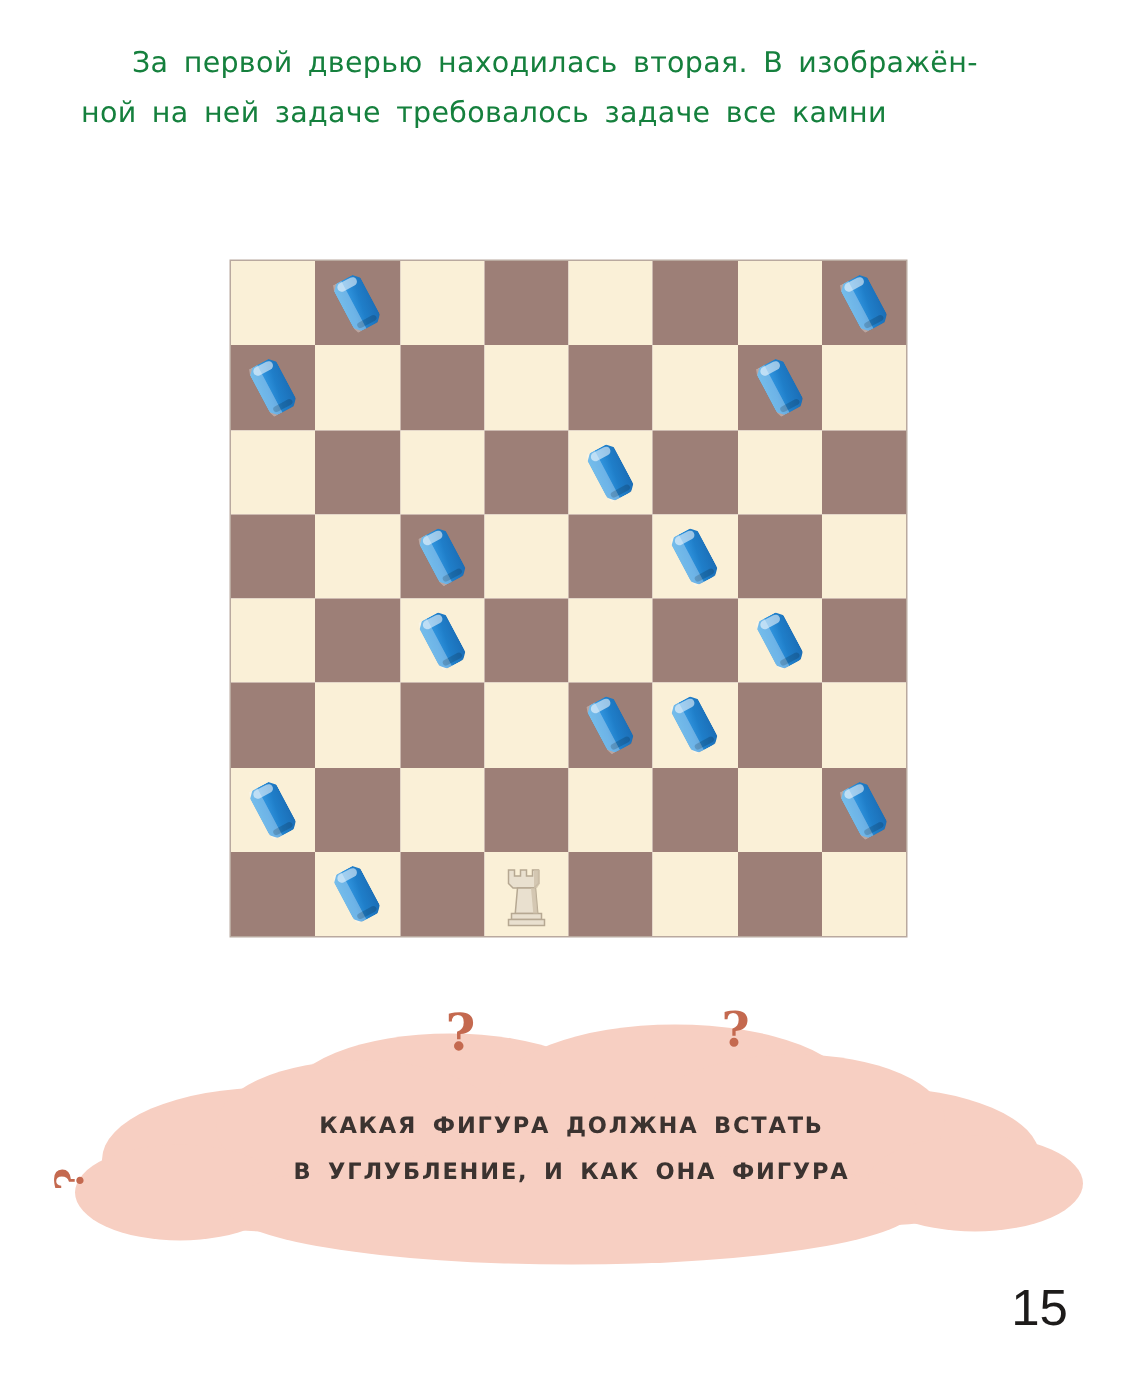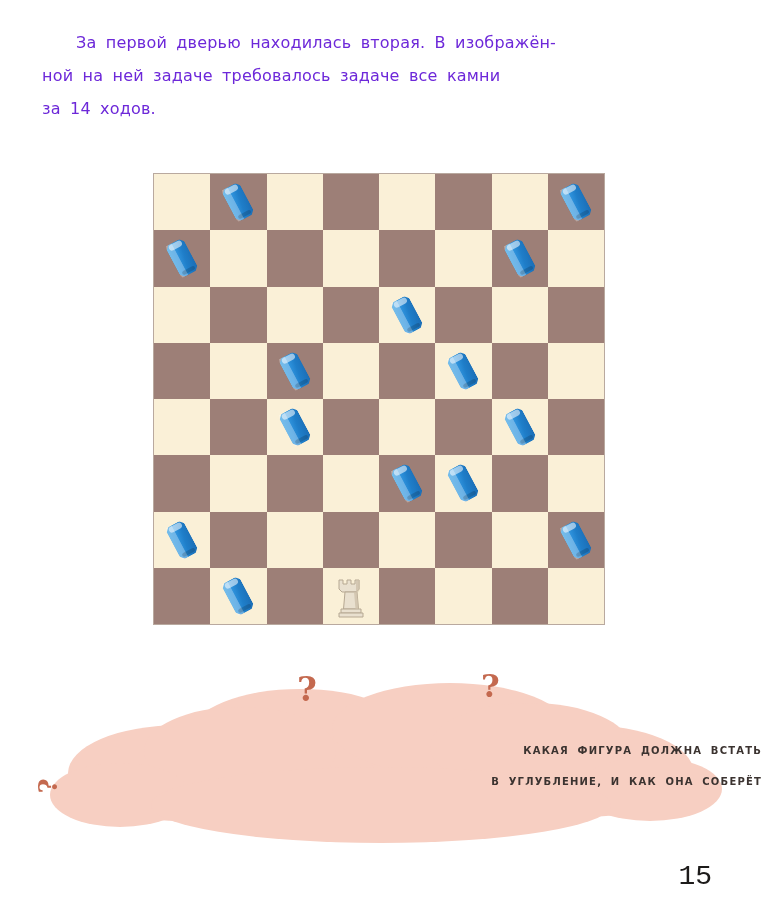--- a/index.html
+++ b/index.html
@@ -12,27 +12,27 @@
     background: #ffffff;
     font-family: "DejaVu Sans", sans-serif;
     color: #2b2b2b;
     position: relative;
     overflow: hidden;
   }
 
   
   .page-text {
     position: absolute;
-    left: 42px;
+    left: 54px;
     top: 26px;
     width: 660px;
-    font-size: 16px;
+    font-size: 19px;
     line-height: 33px;
     letter-spacing: 0.2px;
-    color: #6d28d9;
+    color: #15803d;
   }
   .page-text p {
     margin: 0;
     text-align: justify;
     word-spacing: 4px;
   }
   .page-text p .indent {
     display: inline-block;
     width: 34px;
   }
@@ -128,47 +128,46 @@
   }
   #q1 { left: 297px; top: 14px; font-size: 34px; }
   #q2 { left: 481px; top: 12px; font-size: 32px; }
   #q3 { left: 40px; top: 116px; font-size: 26px; transform: rotate(-90deg); }
 
   #cloud-text {
     position: absolute;
     left: 0;
     top: 80px;
     width: 762px;
-    text-align: right;
-    font-size: 10px;
+    text-align: center;
+    font-size: 15px;
     font-weight: bold;
     letter-spacing: 1.2px;
     word-spacing: 4px;
     line-height: 31px;
     color: #3b3330;
     z-index: 3;
   }
 
   
   #page-number {
     position: absolute;
     right: 50px;
     bottom: 24px;
-    font-size: 28px;
+    font-size: 34px;
     color: #1d1b1a;
-    font-family: Liberation Mono, monospace;
+    font-family: Liberation Sans, sans-serif;
   }
 </style>
 </head>
 <body>
 
 <div class="page-text">
   <p><span class="indent"></span><span>За первой дверью находилась вторая. В изображён-</span></p>
   <p><span>ной на ней задаче требовалось задаче все камни</span></p>
-  <p><span>за 14 ходов.</span></p>
 </div>
 
 <div id="board-wrap">
   <div id="board">
       <div class="sq light"></div>
       <div class="sq dark">
         <div class="gem">
           <div class="body"></div>
           <div class="facet-left"></div>
           <div class="facet-top"></div>
@@ -357,17 +356,17 @@
       <ellipse cx="120" cy="140" rx="70" ry="32"></ellipse>
       <ellipse cx="650" cy="134" rx="72" ry="32"></ellipse>
       <ellipse cx="381" cy="150" rx="230" ry="38"></ellipse>
     </g>
   </svg>
   <span class="q-mark" id="q1">?</span>
   <span class="q-mark" id="q2">?</span>
   <span class="q-mark" id="q3">?</span>
   <div id="cloud-text">
     <div>КАКАЯ ФИГУРА ДОЛЖНА ВСТАТЬ</div>
-    <div>В УГЛУБЛЕНИЕ, И КАК ОНА СОБЕРЁТ</div>
+    <div>В УГЛУБЛЕНИЕ, И КАК ОНА ФИГУРА</div>
   </div>
 </div>
 
 <div id="page-number">15</div>
 
 </body></html>

